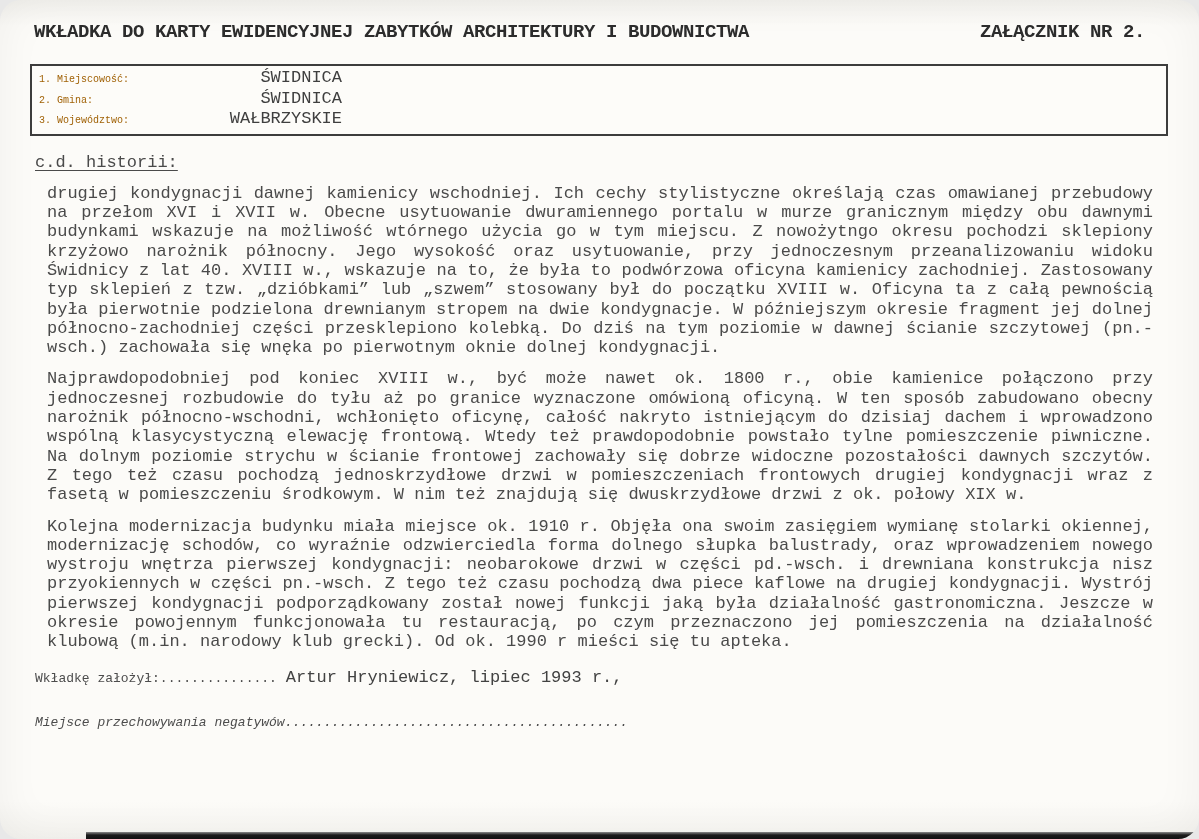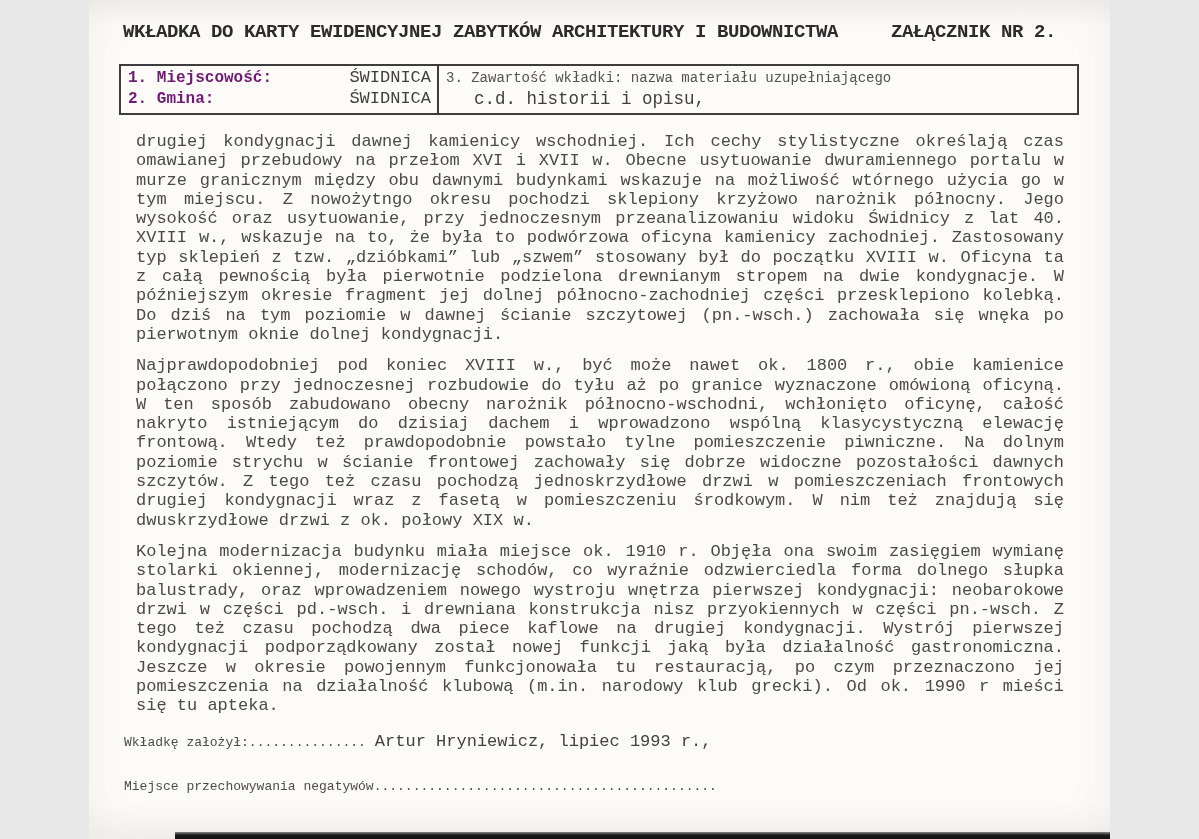--- a/index.html
+++ b/index.html
@@ -1,24 +1,25 @@
 <!DOCTYPE html>
 <html lang="pl"><head>
 <meta charset="utf-8">
 <style>
   html,body { margin:0; padding:0; background:#e8e8e8; }
   .page {
     position:relative;
-    width:1021px; height:839px;
+    width:1199px; height:839px;
     margin:0 auto;
     background:linear-gradient(180deg,#f3f2ee 0px,#fcfbf8 26px,#fcfbf8 800px,#f5f4f0 839px);
     box-shadow:inset 0 0 45px rgba(0,0,0,0.05);
     overflow:hidden;
     font-family:"Liberation Mono","DejaVu Sans Mono",monospace;
     color:#474747;
+    border-radius:21px;
   }
   
   .scan-bar {
     position:absolute; bottom:0; left:86px; right:0; height:7px;
     background:linear-gradient(180deg,#8a8a8a 0px,#1b1b1b 3px,#111 7px);
   }
   .header {
     display:flex; justify-content:space-between; align-items:baseline;
     padding:21px 54px 0 34px;
   }
@@ -30,21 +31,21 @@
   .info-table {
     display:grid;
     grid-template-columns:316px 315px 1fr;
     margin:21px 31px 0 30px;
     border:2px solid #3d3d3d;
     background:#fdfcf9;
   }
   .cell { padding:2px 6px 4px 7px; }
   .cell + .cell { border-left:2px solid #3d3d3d; }
   .kv-row { display:flex; justify-content:space-between; align-items:baseline; height:20.5px; }
-  .kv-label { font-size:16px; color:#701a75; white-space:nowrap;font-weight:bold; }
+  .kv-label { font-size:10px; color:#a16207; white-space:nowrap; }
   .kv-value { font-size:17px; color:#3f3f3f; white-space:nowrap; }
   .cell-label { font-size:13.5px; color:#525252; margin-top:2px; white-space:nowrap; }
   .cell-value { font-size:17px; color:#3f3f3f; margin-top:3px; white-space:nowrap; }
   .cell-obj .cell-value { margin-left:22px; }
   .cell-content .cell-label { font-size:14px; }
   .cell-content .cell-value { margin-left:28px; font-size:17.5px; }
   
   .main {
     margin:17px 34px 0 35px;
     font-size:17px; line-height:19.3px;
@@ -52,21 +53,21 @@
   }
   .section-heading {
     text-decoration:underline;
     text-underline-offset:3px;
   }
   .main p { margin:12px; text-align:justify; }
   
   .footer { margin:16px 34px 0 35px; }
   .footer-row { font-size:13px; color:#4c4c4c; white-space:nowrap; }
   .footer-row.first { margin-bottom:0; }
-  .footer-row.second { margin-top:28px; }
+  .footer-row.second { margin-top:28px;font-style:italic; }
   .footer-value { font-size:17px; color:#424242; margin-left:9px; }
 </style>
 </head>
 <body>
 
 <div class="page">
 
   <div class="header">
     <div class="doc-title">WKŁADKA DO KARTY EWIDENCYJNEJ ZABYTKÓW ARCHITEKTURY I BUDOWNICTWA</div>
     <div class="attachment">ZAŁĄCZNIK NR 2.</div>
@@ -75,28 +76,29 @@
   <div class="info-table">
     <div class="cell cell-loc">
       <div class="kv-row">
         <span class="kv-label">1. Miejscowość:</span>
         <span class="kv-value">ŚWIDNICA</span>
       </div>
       <div class="kv-row">
         <span class="kv-label">2. Gmina:</span>
         <span class="kv-value">ŚWIDNICA</span>
       </div>
-    </div>
-    <div class="cell cell-content">
-      <div class="cell-label">3. Zawartość wkładki: nazwa materiału uzupełniającego</div>
-      <div class="cell-value">c.d. historii i opisu,</div>
+      <div class="kv-row">
+        <span class="kv-label">3. Województwo:</span>
+        <span class="kv-value">WAŁBRZYSKIE</span>
+      </div>
     </div>
   </div>
 
   <div class="main">
+    <div><span class="section-heading">c.d. historii:</span></div>
     <div>
         <p>drugiej kondygnacji dawnej kamienicy wschodniej. Ich cechy stylistyczne określają czas omawianej przebudowy na przełom XVI i XVII w. Obecne usytuowanie dwuramiennego portalu w murze granicznym między obu dawnymi budynkami wskazuje na możliwość wtórnego użycia go w tym miejscu. Z nowożytngo okresu pochodzi sklepiony krzyżowo narożnik północny. Jego wysokość oraz usytuowanie, przy jednoczesnym przeanalizowaniu widoku Świdnicy z lat 40. XVIII w., wskazuje na to, że była to podwórzowa oficyna kamienicy zachodniej. Zastosowany typ sklepień z tzw. „dzióbkami” lub „szwem” stosowany był do początku XVIII w. Oficyna ta z całą pewnością była pierwotnie podzielona drewnianym stropem na dwie kondygnacje. W późniejszym okresie fragment jej dolnej północno-zachodniej części przesklepiono kolebką. Do dziś na tym poziomie w dawnej ścianie szczytowej (pn.-wsch.) zachowała się wnęka po pierwotnym oknie dolnej kondygnacji.</p>
         <p>Najprawdopodobniej pod koniec XVIII w., być może nawet ok. 1800 r., obie kamienice połączono przy jednoczesnej rozbudowie do tyłu aż po granice wyznaczone omówioną oficyną. W ten sposób zabudowano obecny narożnik północno-wschodni, wchłonięto oficynę, całość nakryto istniejącym do dzisiaj dachem i wprowadzono wspólną klasycystyczną elewację frontową. Wtedy też prawdopodobnie powstało tylne pomieszczenie piwniczne. Na dolnym poziomie strychu w ścianie frontowej zachowały się dobrze widoczne pozostałości dawnych szczytów. Z tego też czasu pochodzą jednoskrzydłowe drzwi w pomieszczeniach frontowych drugiej kondygnacji wraz z fasetą w pomieszczeniu środkowym. W nim też znajdują się dwuskrzydłowe drzwi z ok. połowy XIX w.</p>
         <p>Kolejna modernizacja budynku miała miejsce ok. 1910 r. Objęła ona swoim zasięgiem wymianę stolarki okiennej, modernizację schodów, co wyraźnie odzwierciedla forma dolnego słupka balustrady, oraz wprowadzeniem nowego wystroju wnętrza pierwszej kondygnacji: neobarokowe drzwi w części pd.-wsch. i drewniana konstrukcja nisz przyokiennych w części pn.-wsch. Z tego też czasu pochodzą dwa piece kaflowe na drugiej kondygnacji. Wystrój pierwszej kondygnacji podporządkowany został nowej funkcji jaką była działalność gastronomiczna. Jeszcze w okresie powojennym funkcjonowała tu restauracją, po czym przeznaczono jej pomieszczenia na działalność klubową (m.in. narodowy klub grecki). Od ok. 1990 r mieści się tu apteka.</p>
       </div>
   </div>
 
   <div class="footer">
     <div class="footer-row first"><span>Wkładkę założył:</span><span>...............</span><span class="footer-value">Artur Hryniewicz, lipiec 1993 r.,</span></div>
     <div class="footer-row second"><span>Miejsce przechowywania negatywów</span><span>............................................</span></div>

